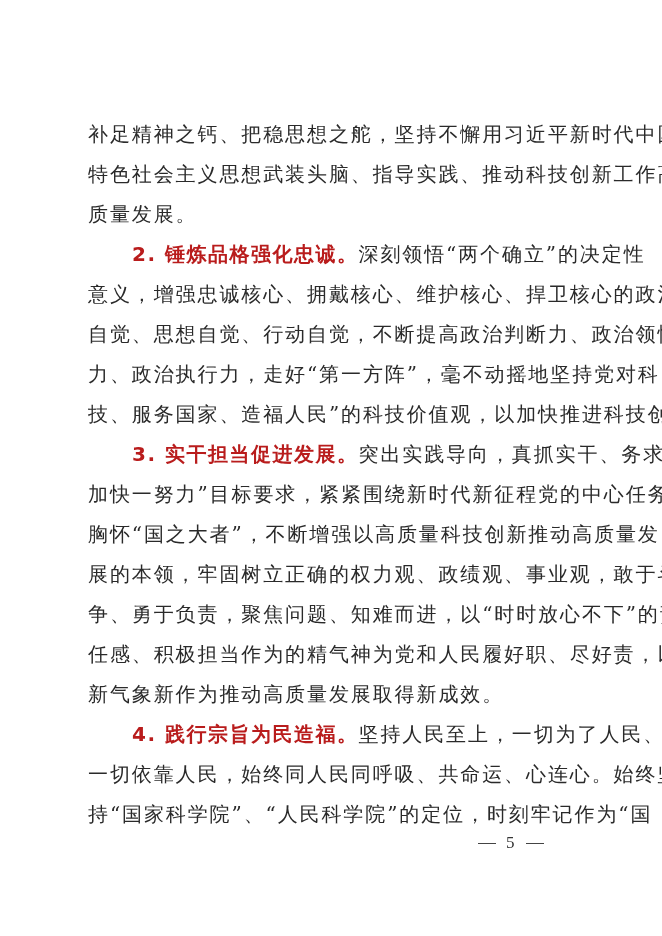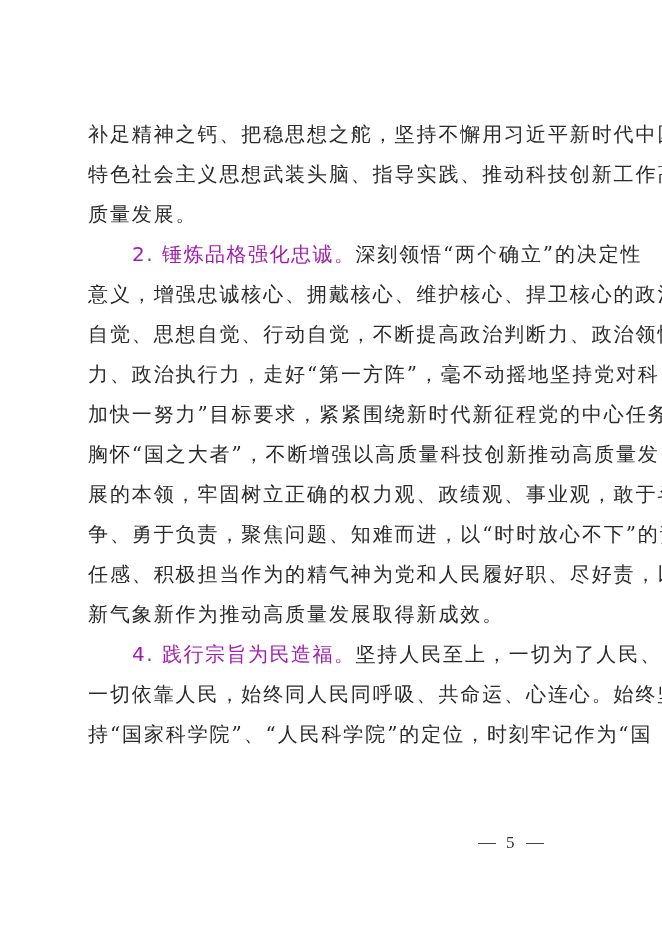--- a/index.html
+++ b/index.html
@@ -32,22 +32,22 @@
     overflow: visible;
   }
   .line.last {
     text-align-last: left;
   }
   .line.indent {
     padding-left: 44px;
   }
   .heading {
     font-family: "DejaVu Sans", "Liberation Sans", sans-serif;
-    font-weight: normal;
-    color: #a21caf;
+    font-weight: bold;
+    color: #b91c1c;
     letter-spacing: 1.5px;
   }
   .footer {
     position: absolute;
     left: 478px;
     top: 833px;
     font-size: 17px;
     color: #333;
     font-family: "Liberation Serif", "DejaVu Serif", serif;
     letter-spacing: 1px;
@@ -67,21 +67,23 @@
 
 <div class="page">
   <div class="line">补足精神之钙、把稳思想之舵，坚持不懈用习近平新时代中国</div>
   <div class="line">特色社会主义思想武装头脑、指导实践、推动科技创新工作高</div>
   <div class="line last">质量发展。</div>
 
   <div class="line indent"><span class="heading">2. 锤炼品格强化忠诚。</span><span>深刻领悟“两个确立”的决定性</span></div>
   <div class="line">意义，增强忠诚核心、拥戴核心、维护核心、捍卫核心的政治</div>
   <div class="line">自觉、思想自觉、行动自觉，不断提高政治判断力、政治领悟</div>
   <div class="line">力、政治执行力，走好“第一方阵”，毫不动摇地坚持党对科</div>
+  <div class="line">技、服务国家、造福人民”的科技价值观，以加快推进科技创</div>
 
+  <div class="line indent"><span class="heading">3. 实干担当促进发展。</span><span>突出实践导向，真抓实干、务求</span></div>
   <div class="line">加快一努力”目标要求，紧紧围绕新时代新征程党的中心任务，</div>
   <div class="line">胸怀“国之大者”，不断增强以高质量科技创新推动高质量发</div>
   <div class="line">展的本领，牢固树立正确的权力观、政绩观、事业观，敢于斗</div>
   <div class="line">争、勇于负责，聚焦问题、知难而进，以“时时放心不下”的责</div>
   <div class="line">任感、积极担当作为的精气神为党和人民履好职、尽好责，以</div>
   <div class="line last">新气象新作为推动高质量发展取得新成效。</div>
 
   <div class="line indent"><span class="heading">4. 践行宗旨为民造福。</span><span>坚持人民至上，一切为了人民、</span></div>
   <div class="line">一切依靠人民，始终同人民同呼吸、共命运、心连心。始终坚</div>
   <div class="line">持“国家科学院”、“人民科学院”的定位，时刻牢记作为“国</div>

